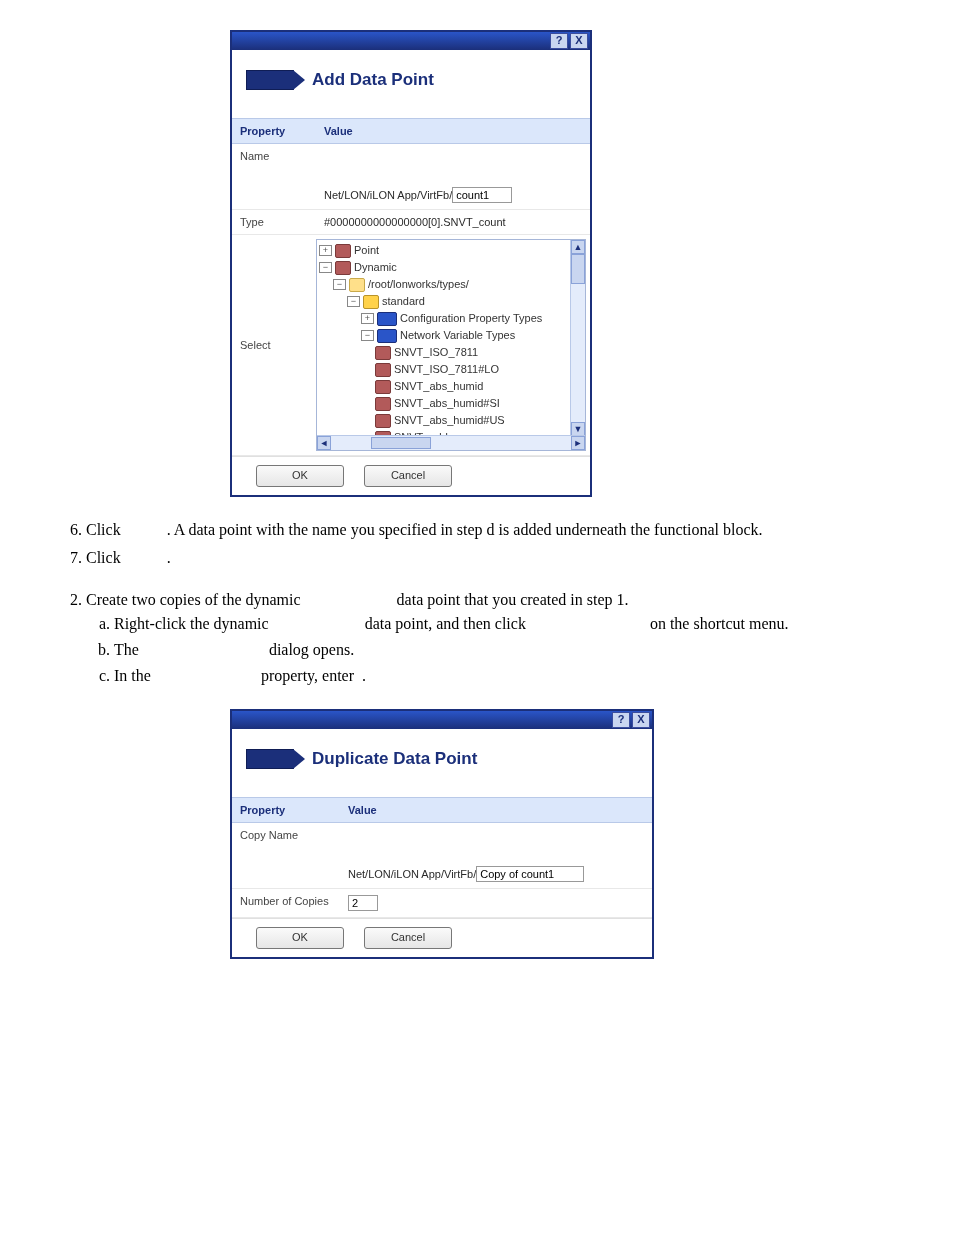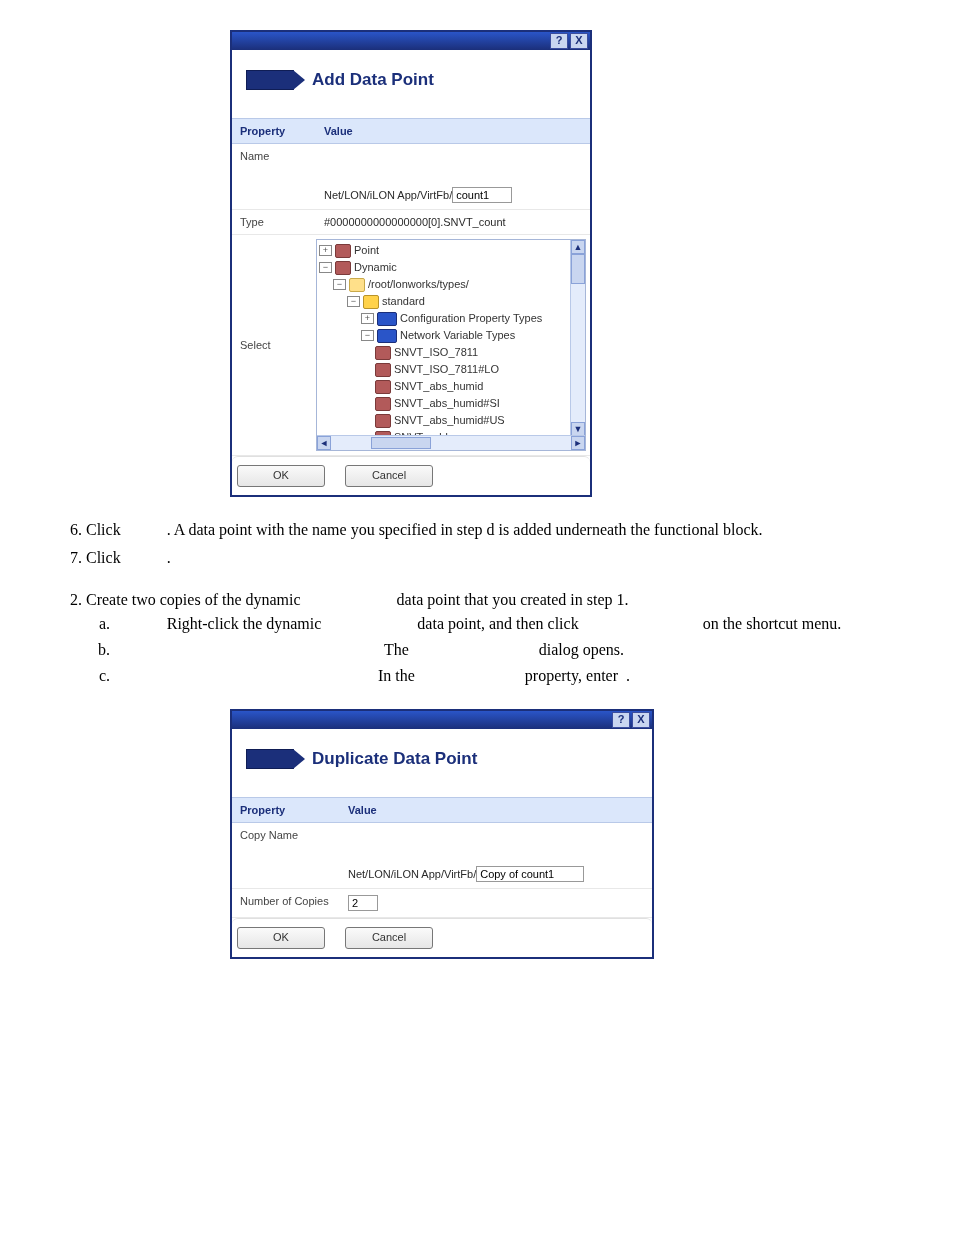--- a/index.html
+++ b/index.html
@@ -187,40 +187,39 @@
     font-size: 9px;
     line-height: 12px;
     color: #1b2f7a;
     box-sizing: border-box;
   }
   .hscroll .track { flex:1; display:flex; align-items:center; }
   .hscroll .thumb { width:60px; height:12px; background:#c9d6f0; border:1px solid #8aa2d8; margin-left:40px; box-sizing:border-box; }
   .dlg-buttons {
     display: flex;
     gap: 20px;
-    padding: 8px 5px;
+    padding: 8px 24px;
     border-top: 1px solid #e0e0e0;
-    border-radius: 6px;
   }
   .btn {
     width: 86px;
     height: 20px;
     border: 1px solid #777;
     background: linear-gradient(#fafafa,#e6e6e6);
     font-size: 11px;
     text-align: center;
     line-height: 18px;
     border-radius: 3px;
     cursor: pointer;
     font-family: Verdana, Arial, sans-serif;
   }
   
   ol.outer { list-style: decimal; padding-left: 26px; margin: 24px 0; }
   ol.outer > li { margin-bottom: 10px; }
-  ol.alpha { list-style: lower-alpha; padding-left: 28px; margin: 6px 0; text-align: center; }
+  ol.alpha { list-style: lower-alpha; padding-left: 28px; margin: 6px 0; }
   ol.alpha > li { margin-bottom: 8px; }
   .instr { font-family: "Times New Roman", serif; font-size: 16px; color:#000; }
   .gap { display:inline-block; width:46px; }
   .gap-wide { display:inline-block; width:96px; }
 </style>
 </head>
 <body>
 
 <div class="dialog d1">
   <div class="titlebar">

